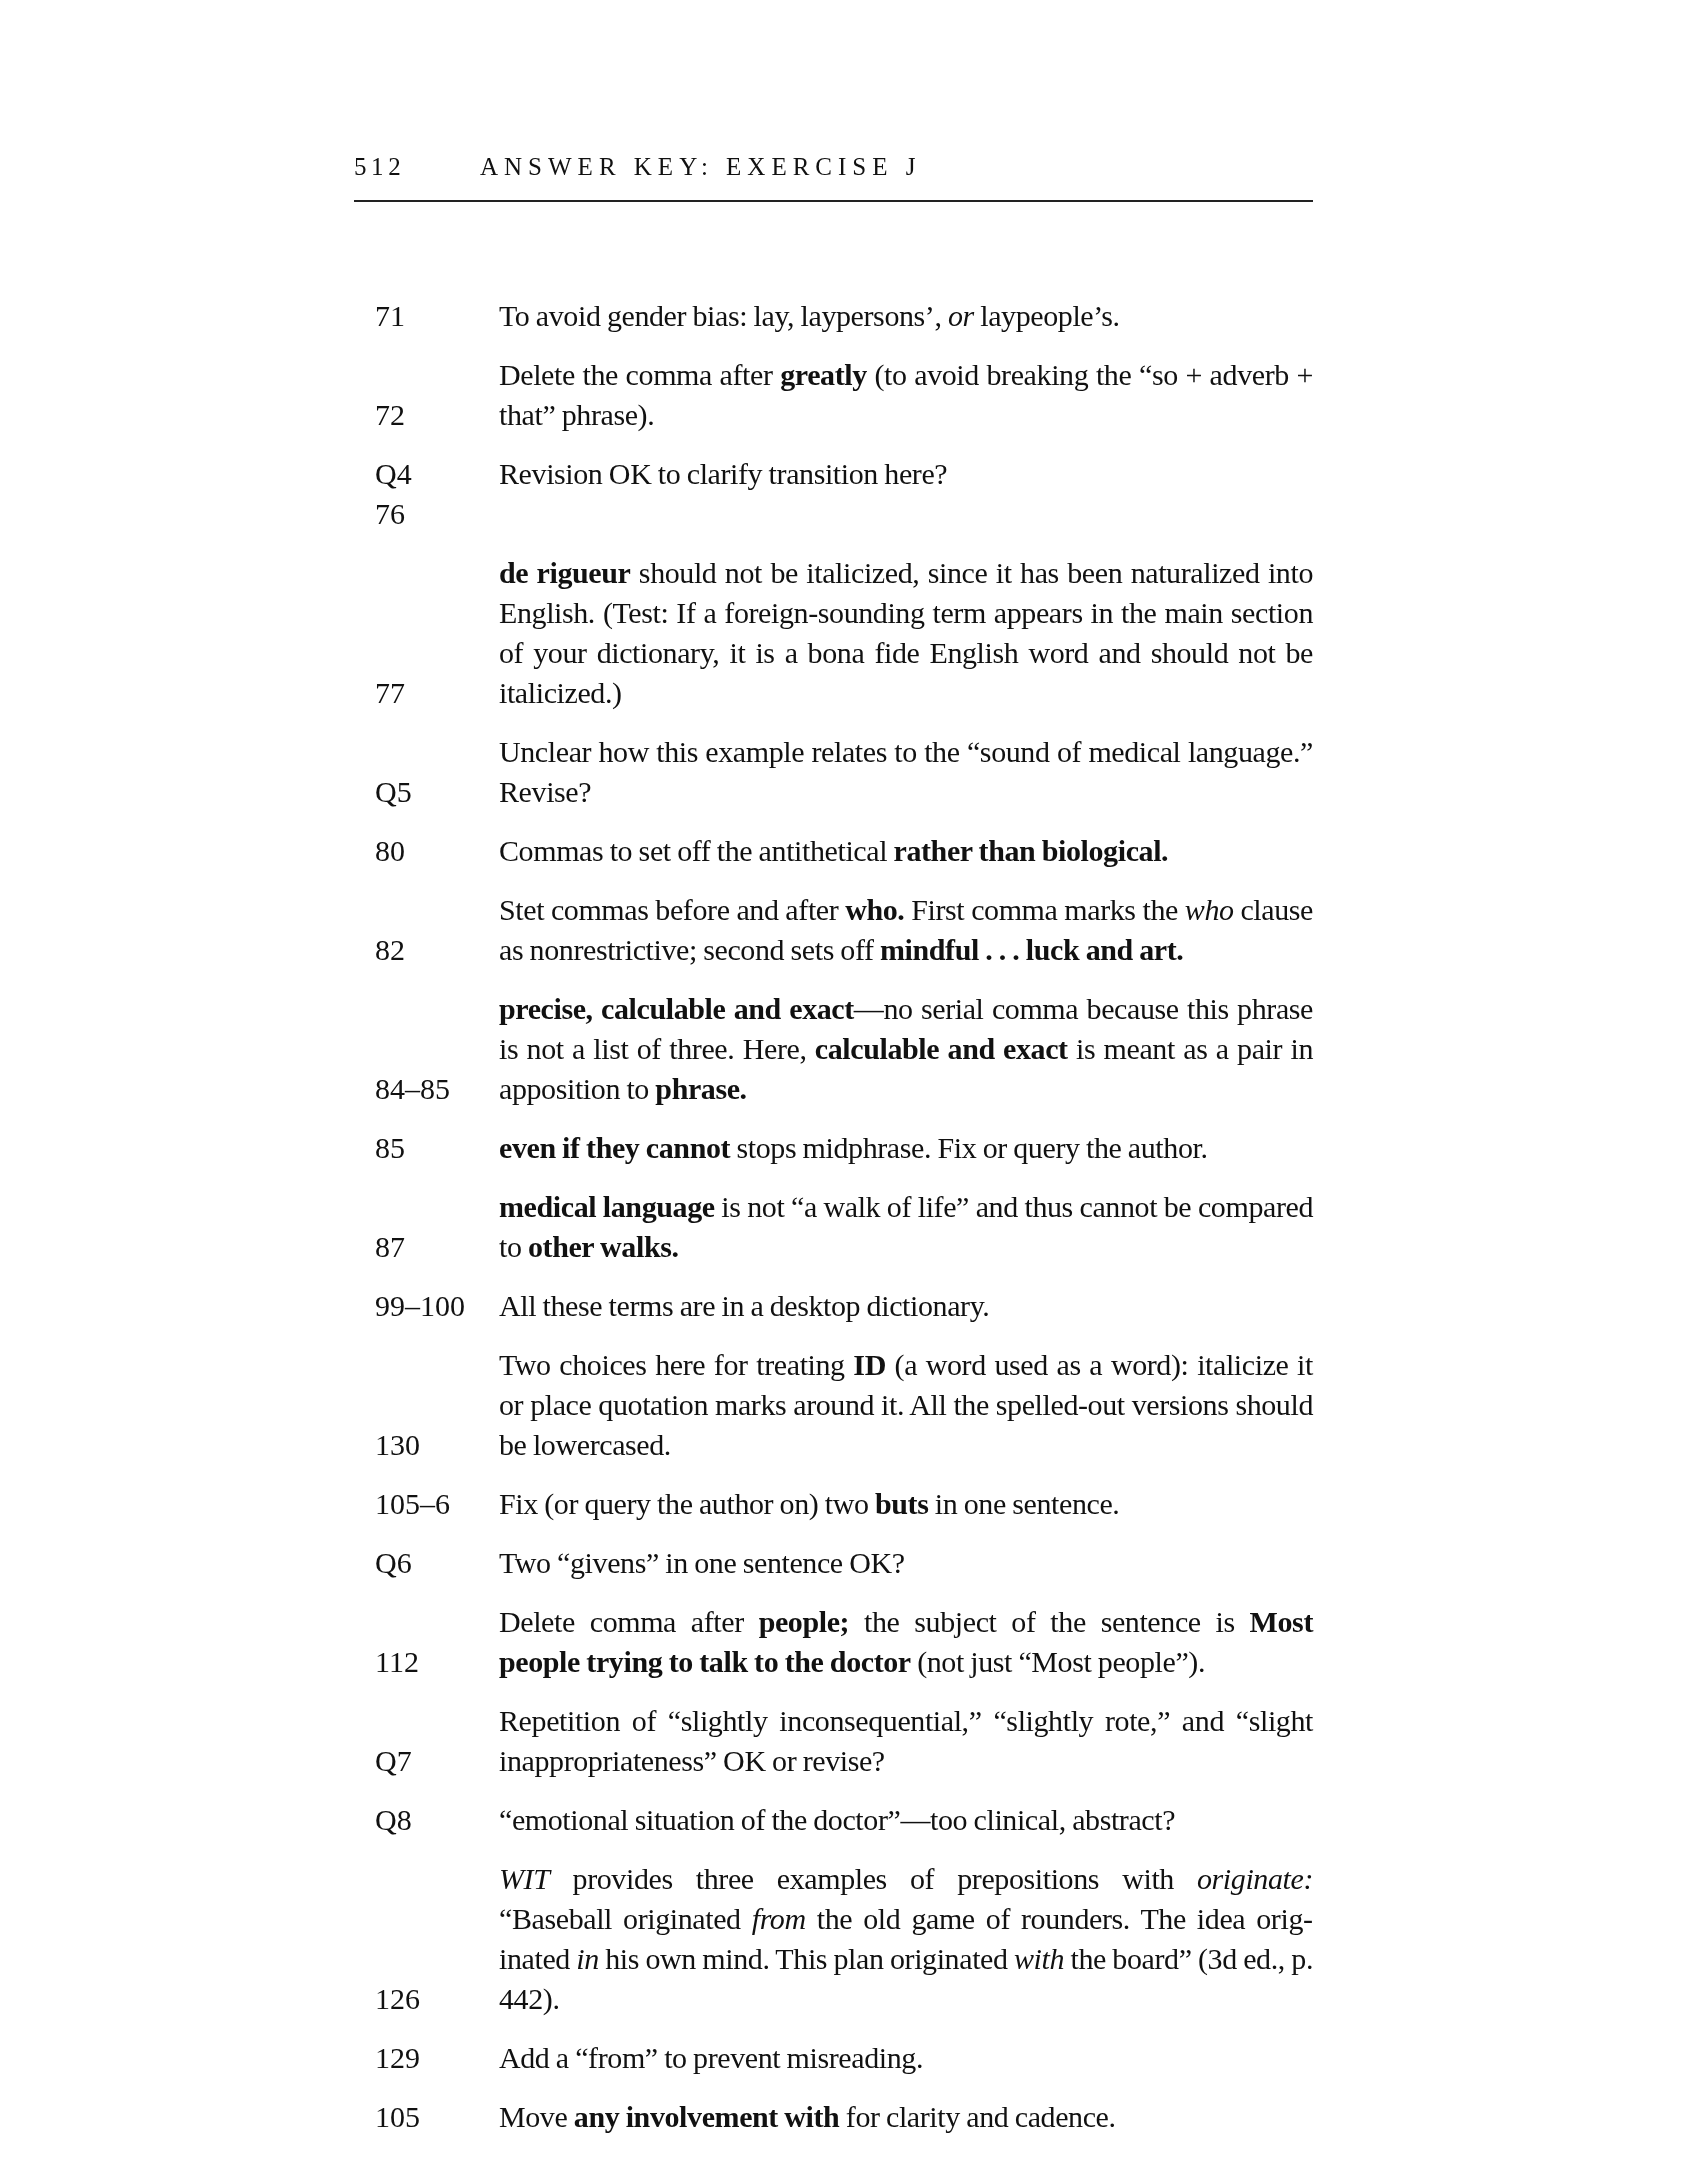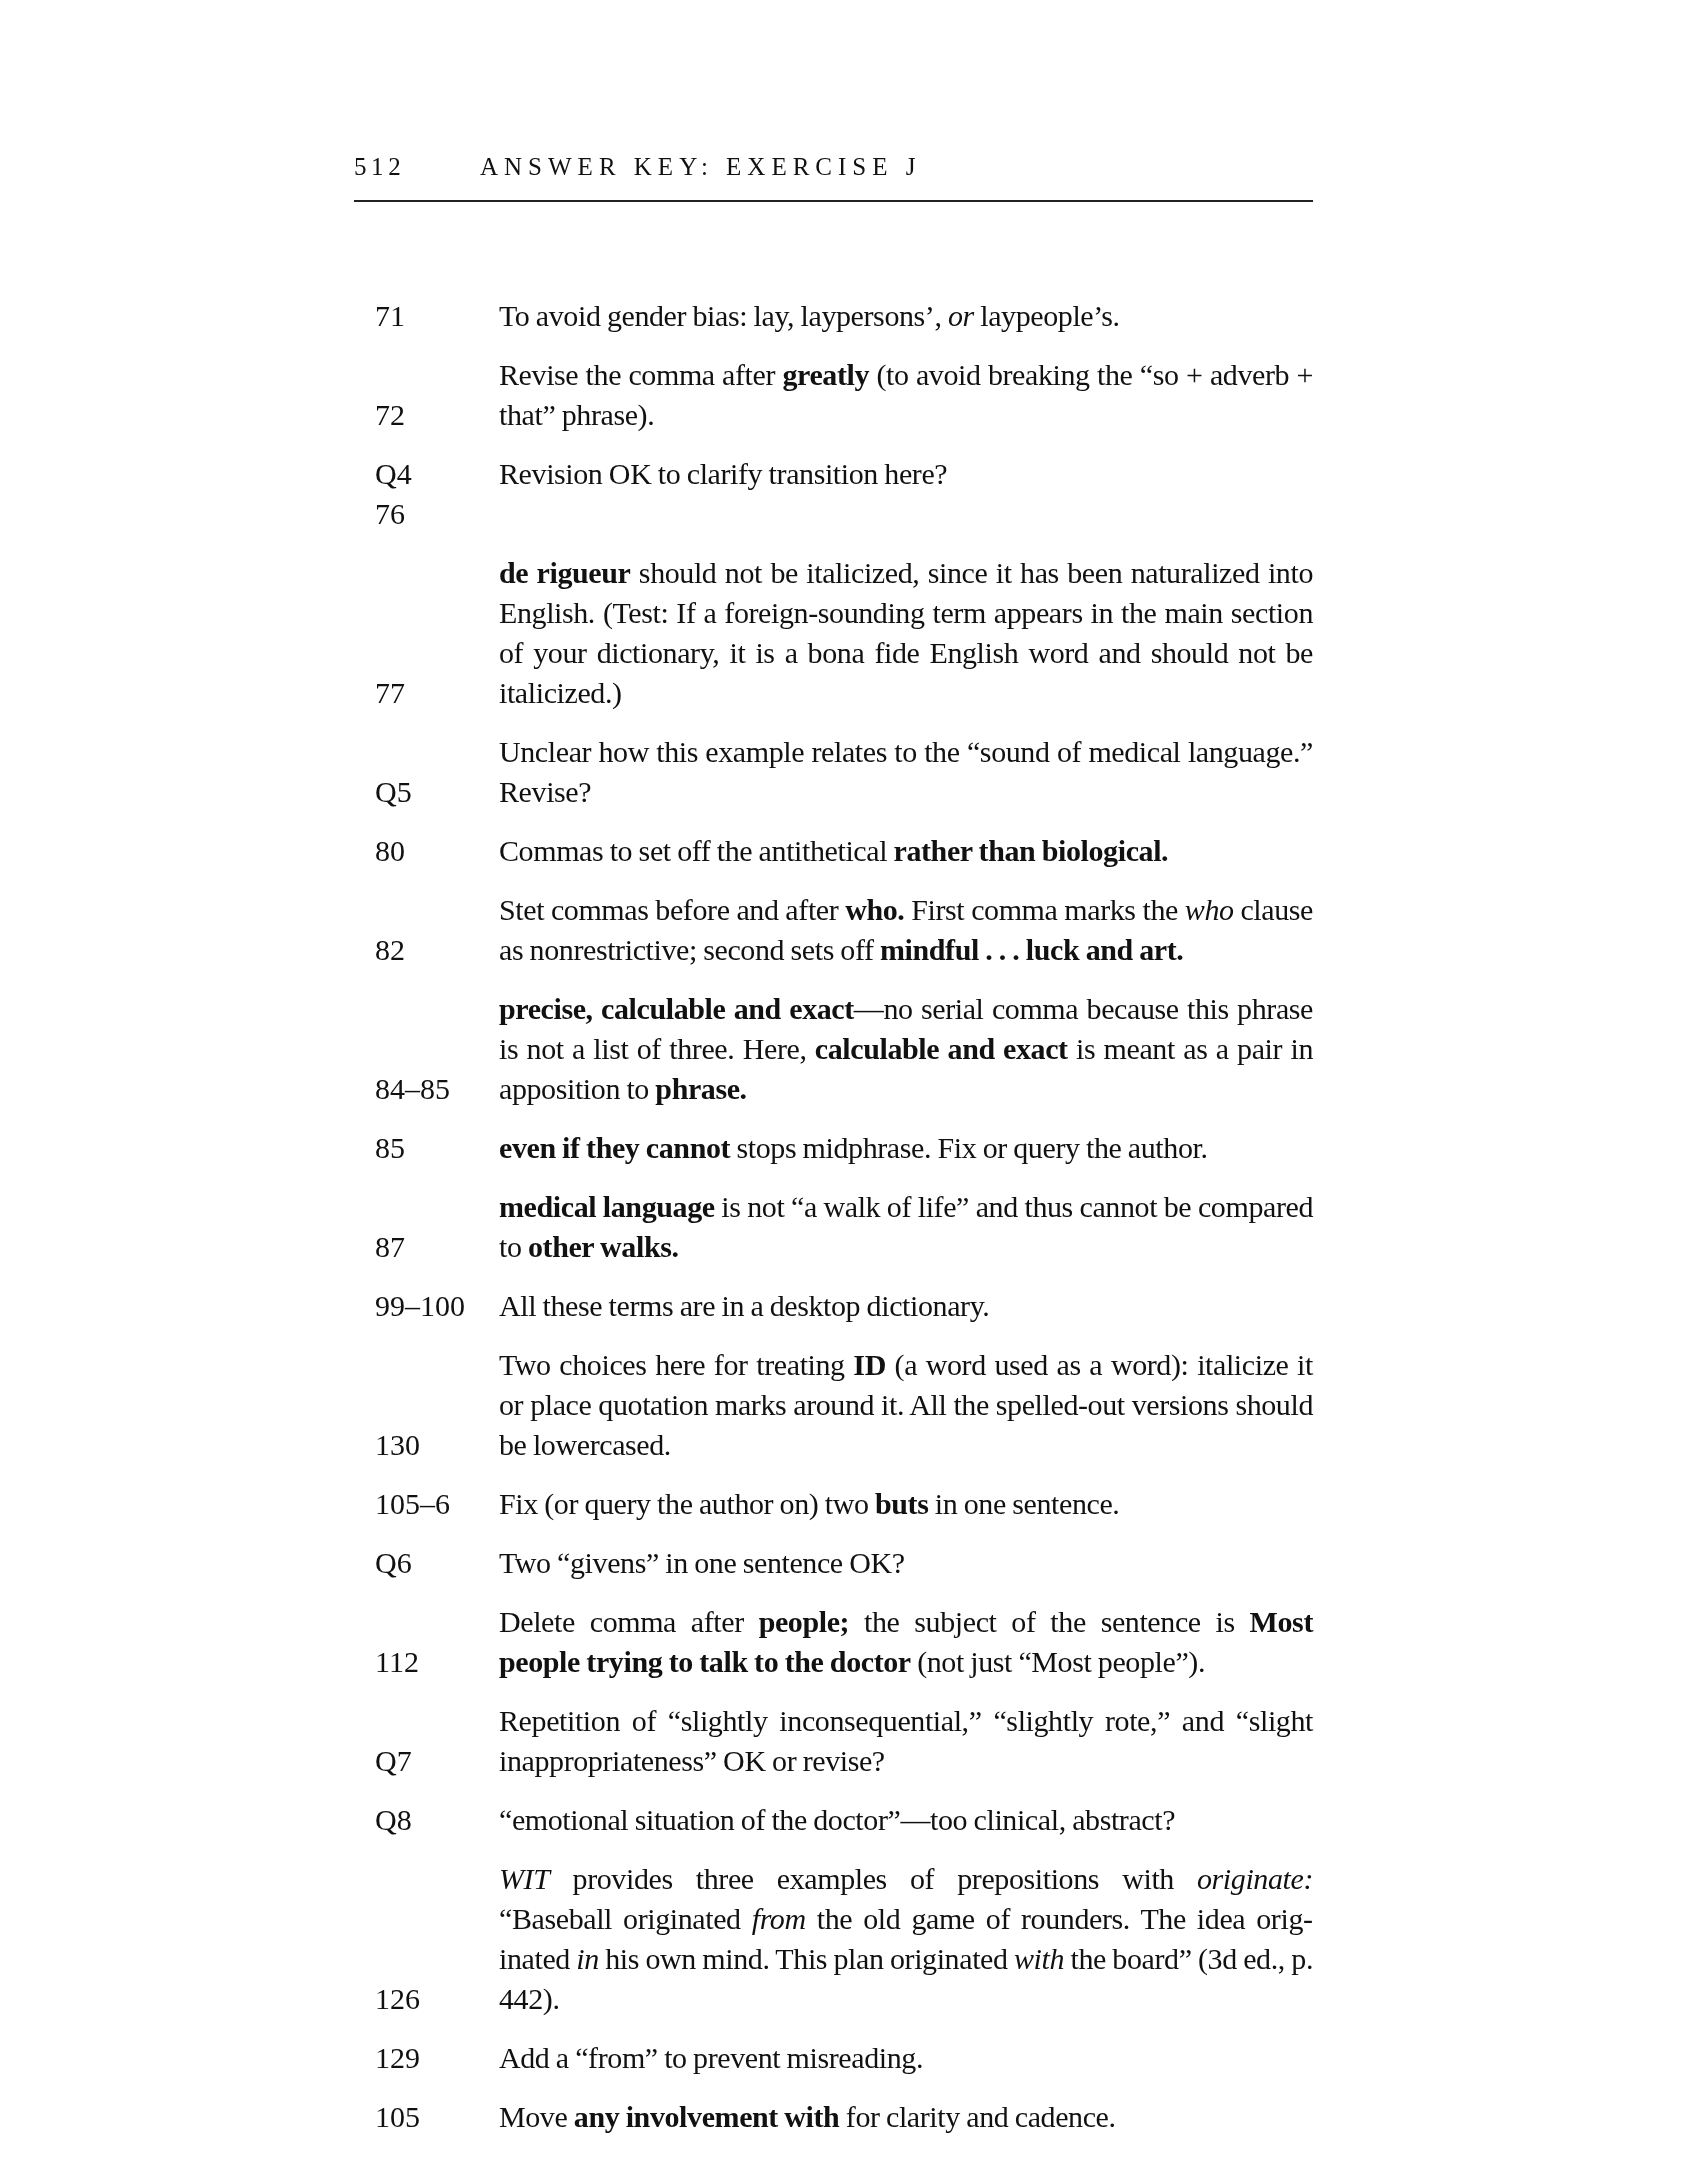--- a/index.html
+++ b/index.html
@@ -31,21 +31,21 @@
   <div class="head-rule"></div>
 
   <div class="entries" id="entries">
 
   <div class="entry">
         <div class="entry-num">71</div>
         <div class="entry-text"><span>To avoid gender bias: lay, laypersons’, </span><i>or</i><span> laypeople’s.</span></div>
       </div>
       <div class="entry">
         <div class="entry-num">72</div>
-        <div class="entry-text"><span>Revise the comma after </span><b>greatly</b><span> (to avoid breaking the “so + adverb + that” phrase).</span></div>
+        <div class="entry-text"><span>Delete the comma after </span><b>greatly</b><span> (to avoid breaking the “so + adverb + that” phrase).</span></div>
       </div>
       <div class="entry">
         <div class="entry-num">Q4</div>
         <div class="entry-text"><span>Revision OK to clarify transition here?</span></div>
       </div>
       <div class="entry">
         <div class="entry-num">76</div>
       </div>
       <div class="entry">
         <div class="entry-num">77</div>

